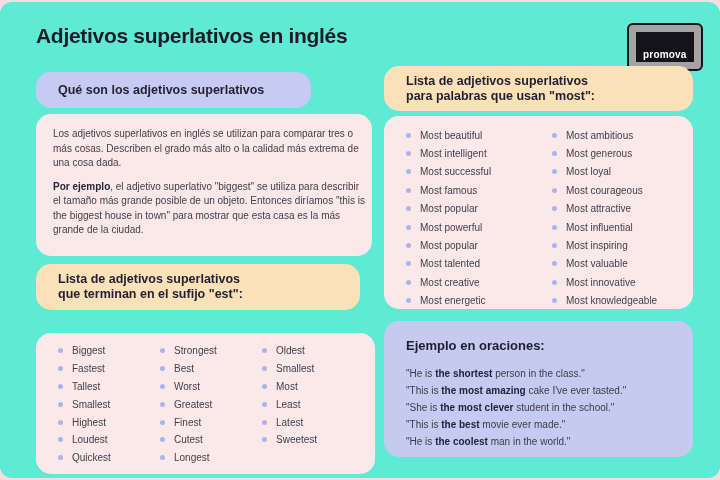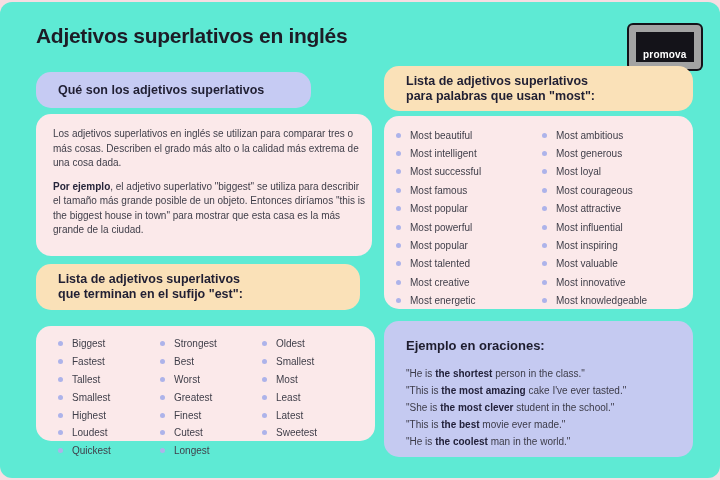--- a/index.html
+++ b/index.html
@@ -49,33 +49,33 @@
     padding:13px 4px 0 17px;font-size:10px;line-height:14.5px;
   }
   .pos-what-body p{margin:0 0 9px 0;}
   .pos-what-body b{color:#26253A;}
   .pos-est-header{
     left:36px;top:262px;width:324px;height:46px;
     padding:8px 0 0 22px;font-size:12.5px;line-height:15px;
   }
   .pill-line{display:block;}
   .pos-est-body{
-    left:36px;top:324px;width:339px;height:115px;
+    left:36px;top:331px;width:339px;height:141px;
     padding:9px 0 16px 22px;display:flex;font-size:10px;
   }
   .pos-est-body .col{width:102px;}
   .pos-est-body .col:last-child{width:auto;}
   
   .pos-most-header{
     left:384px;top:64px;width:309px;height:45px;
     padding:8px 0 0 22px;font-size:12.5px;line-height:15px;
   }
   .pos-most-body{
     left:384px;top:114px;width:309px;height:193px;
-    padding:10px 0 0 12px;display:flex;font-size:10px;
+    padding:10px 0 0 22px;display:flex;font-size:10px;
   }
   .pos-most-body .col{width:146px;}
   .pos-most-body .col:last-child{width:auto;}
   
   .li{display:flex;align-items:center;height:17.8px;}
   .pos-most-body .li{height:18.4px;}
   .dot{
     width:5px;height:5px;border-radius:50%;
     background:#ADB3EA;margin-right:9px;flex:0 0 auto;
   }

